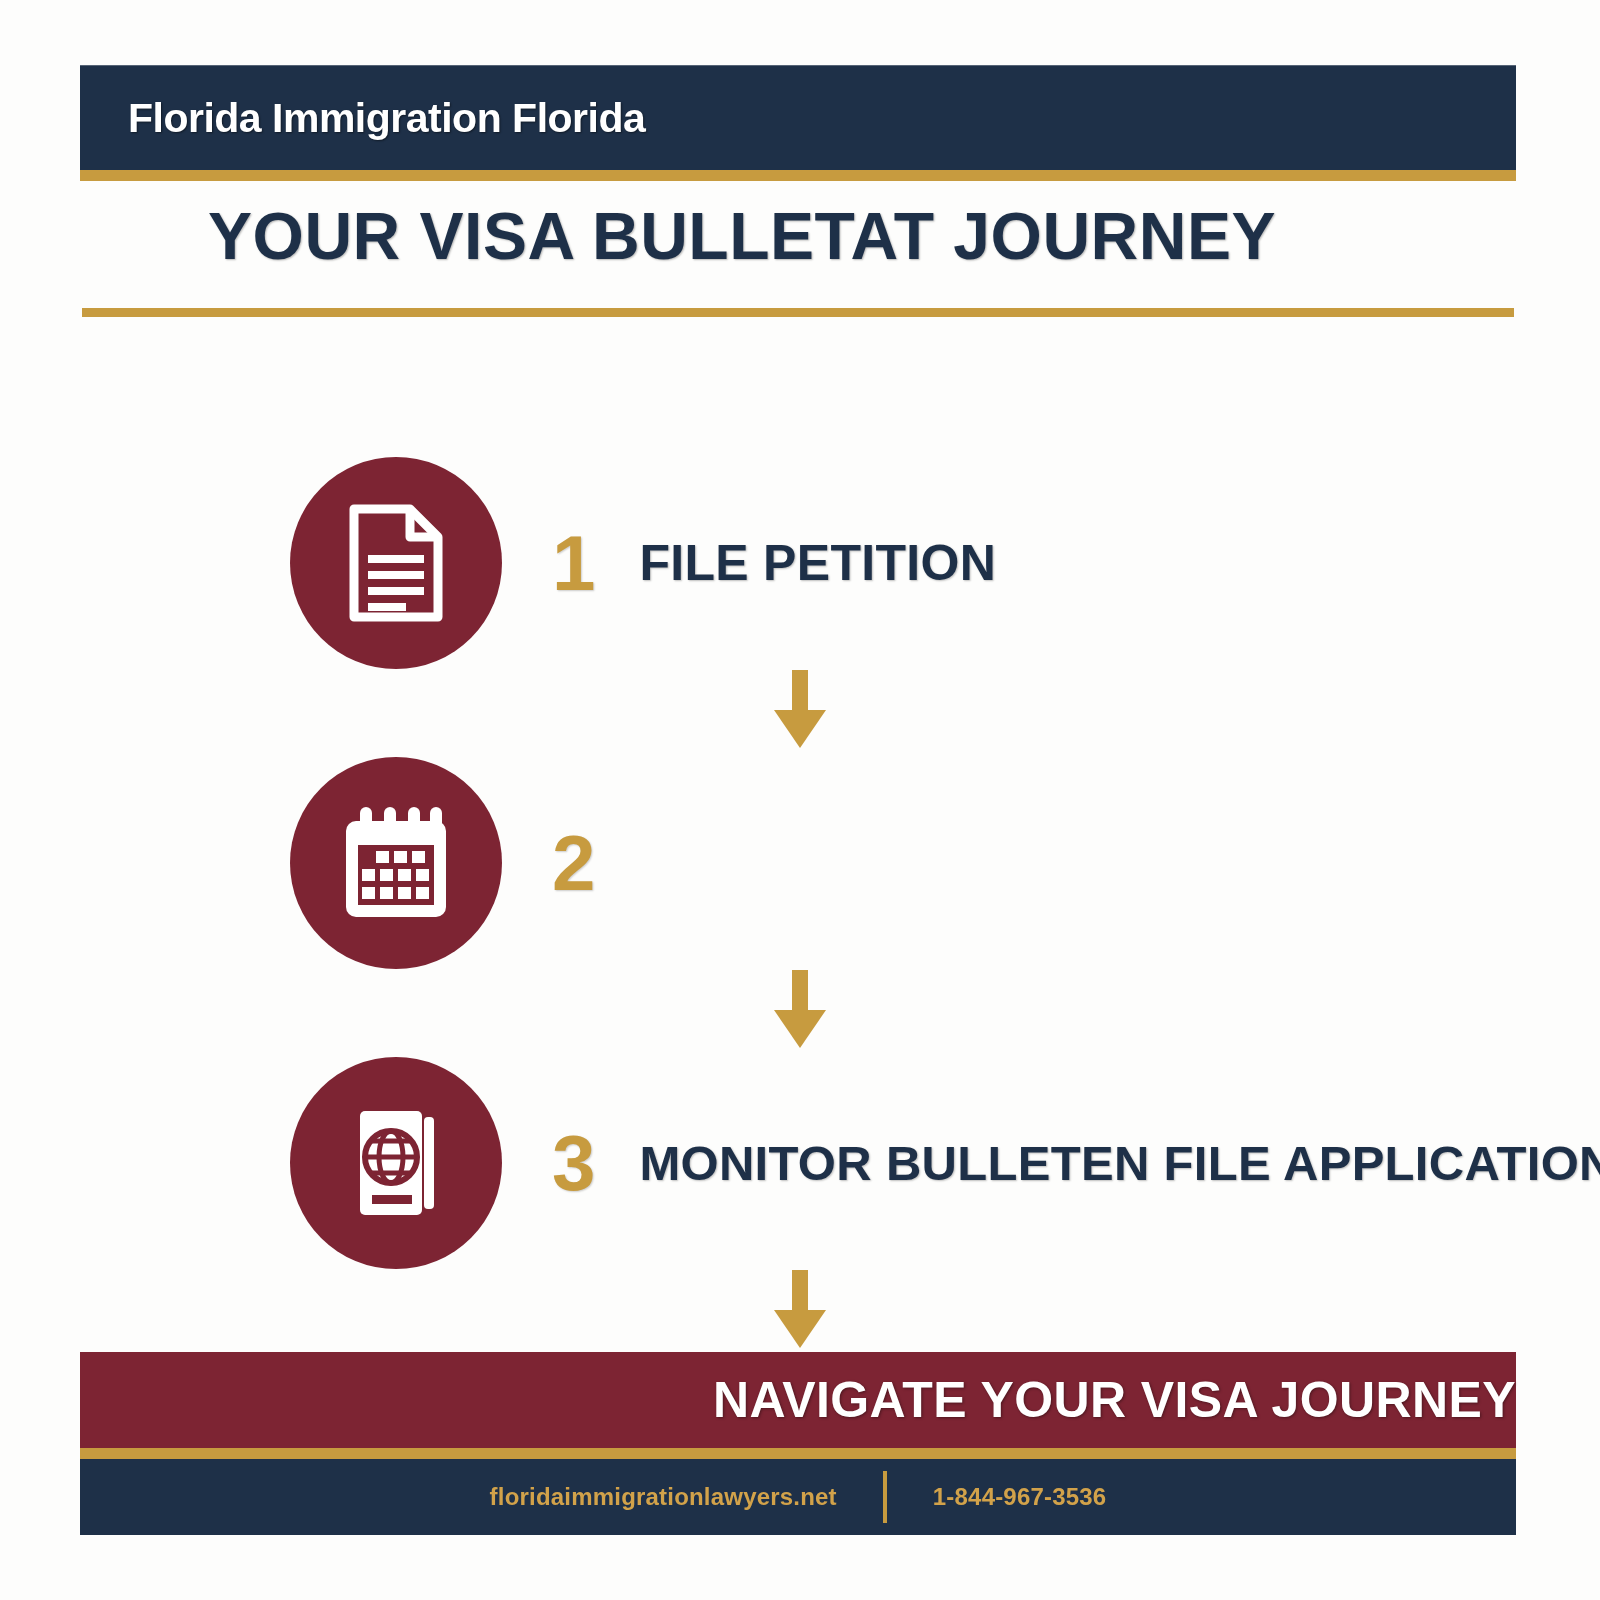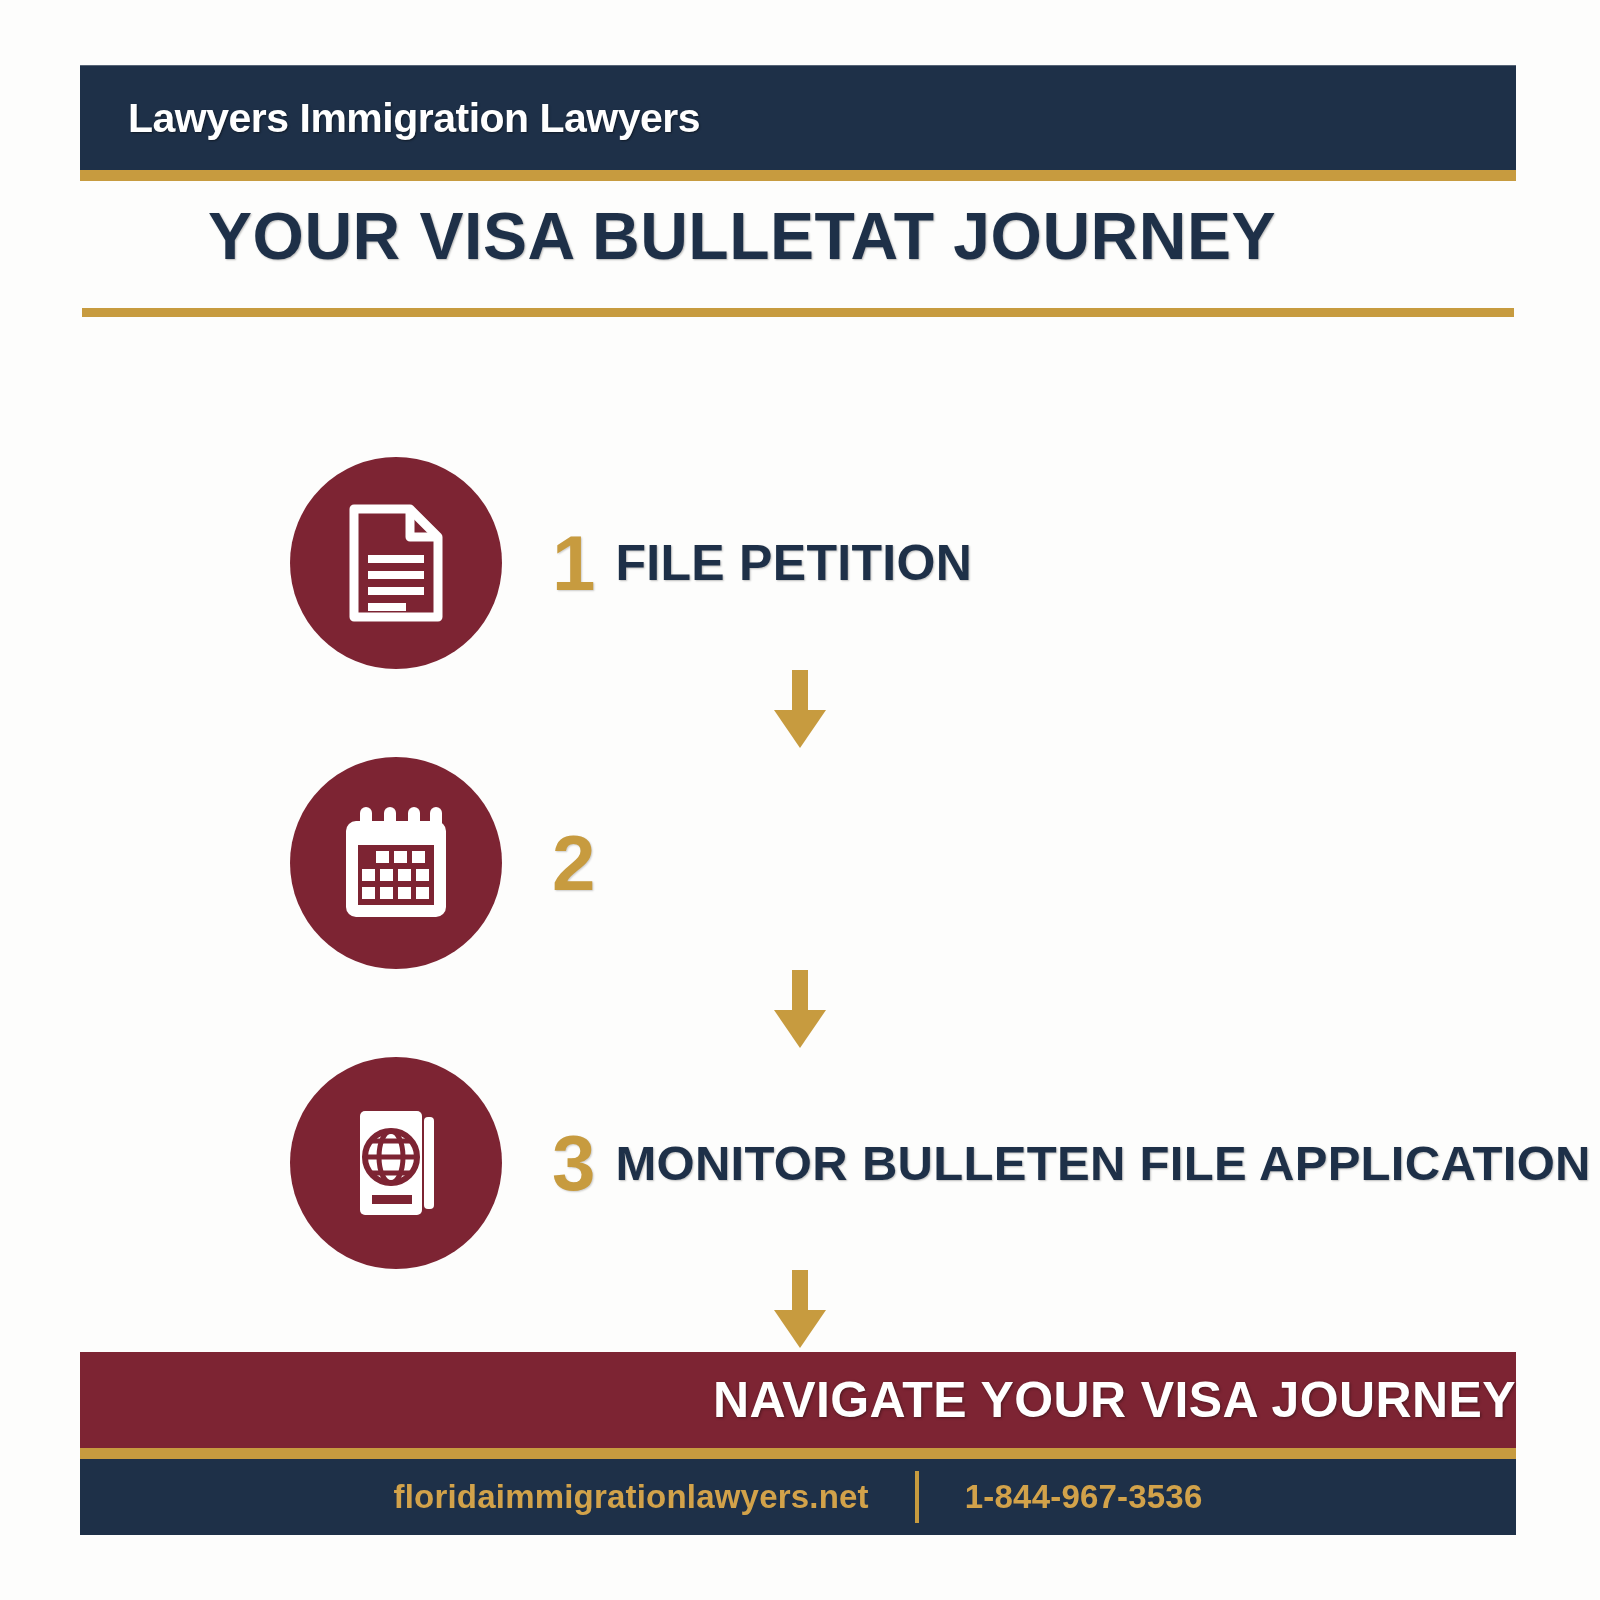--- a/index.html
+++ b/index.html
@@ -115,21 +115,21 @@
     font-size: 78px;
     font-weight: bold;
     line-height: 1;
     text-shadow: 1px 1px 2px rgba(0,0,0,0.2);
   }
   .step-label {
     color: #1e3048;
     font-size: 50px;
     font-weight: bold;
     letter-spacing: 0.3px;
-    margin-left: 20px;
+    margin-left: 44px;
     text-shadow: 1px 1px 2px rgba(0,0,0,0.25);
   }
   .step-label.wide {
     font-size: 49px;
   }
 
   
   .arrow {
     position: relative;
     height: 85px;
@@ -175,39 +175,39 @@
     top: 1459px;
     width: 1436px;
     height: 76px;
     background: #1e3048;
     display: flex;
     align-items: center;
     justify-content: center;
   }
   .footer-item {
     color: #d2a24a;
-    font-size: 33px;
+    font-size: 24px;
     font-weight: bold;
     letter-spacing: 0.2px;
     white-space: nowrap;
   }
   .footer-divider {
     width: 4px;
     height: 52px;
     background: #c79b3f;
     margin: 0 46px;
   }
 </style>
 </head>
 <body>
 
 <div class="canvas">
 
   <div class="header-bar">
-    <div class="header-title">Lawyers Immigration Lawyers</div>
+    <div class="header-title">Florida Immigration Florida</div>
   </div>
   <div class="header-rule"></div>
 
   <div class="main-title">YOUR VISA BULLETAT JOURNEY</div>
   <div class="title-rule"></div>
 
   <div class="steps">
 
     <div class="step-row">
       <div class="icon-circle">

